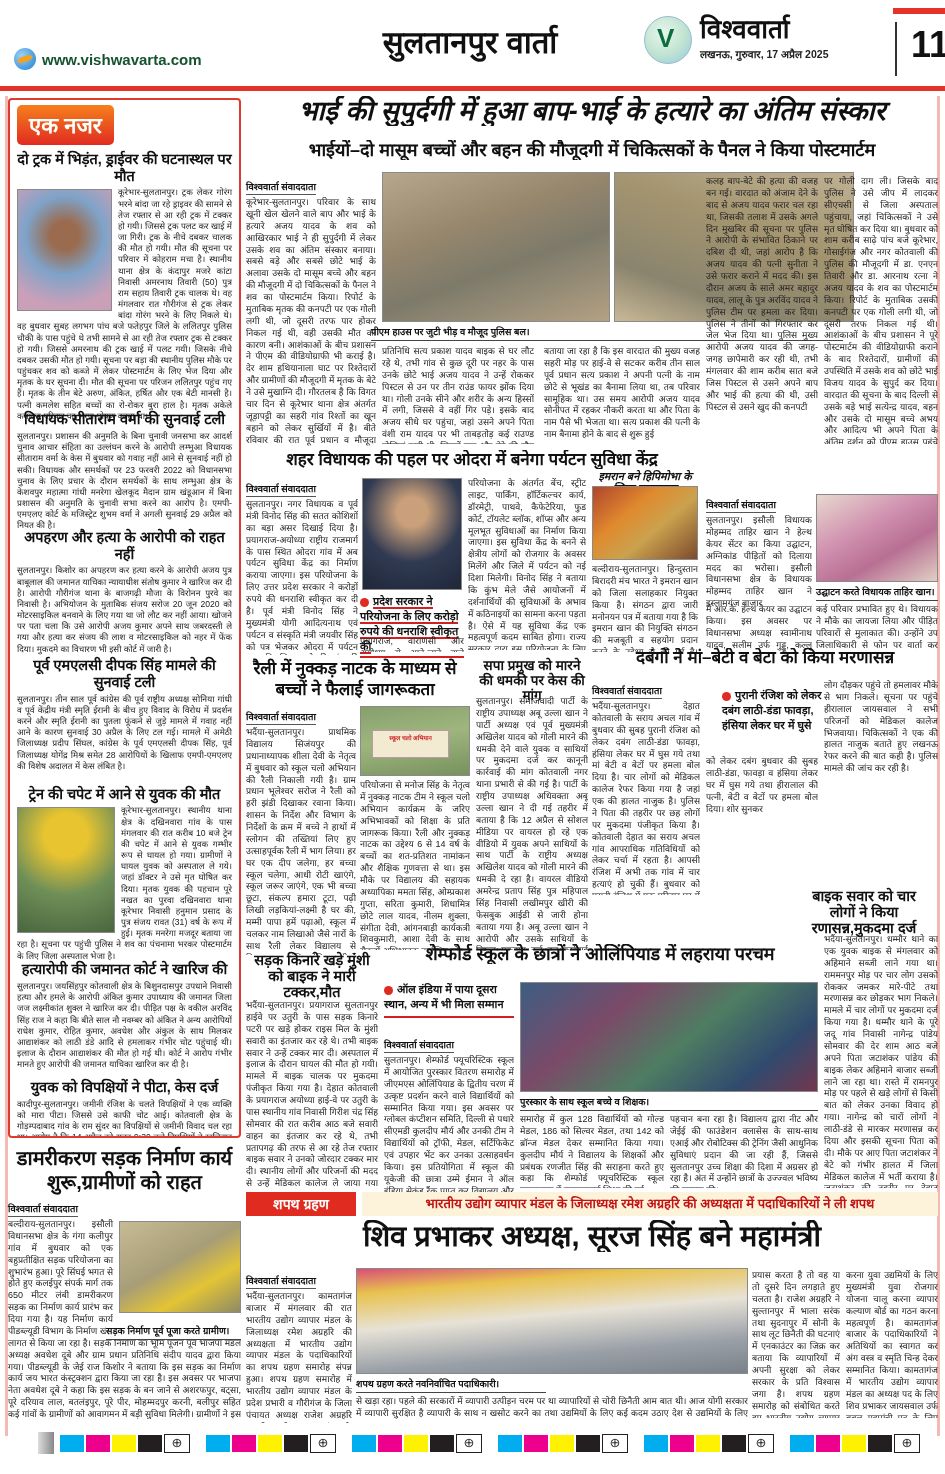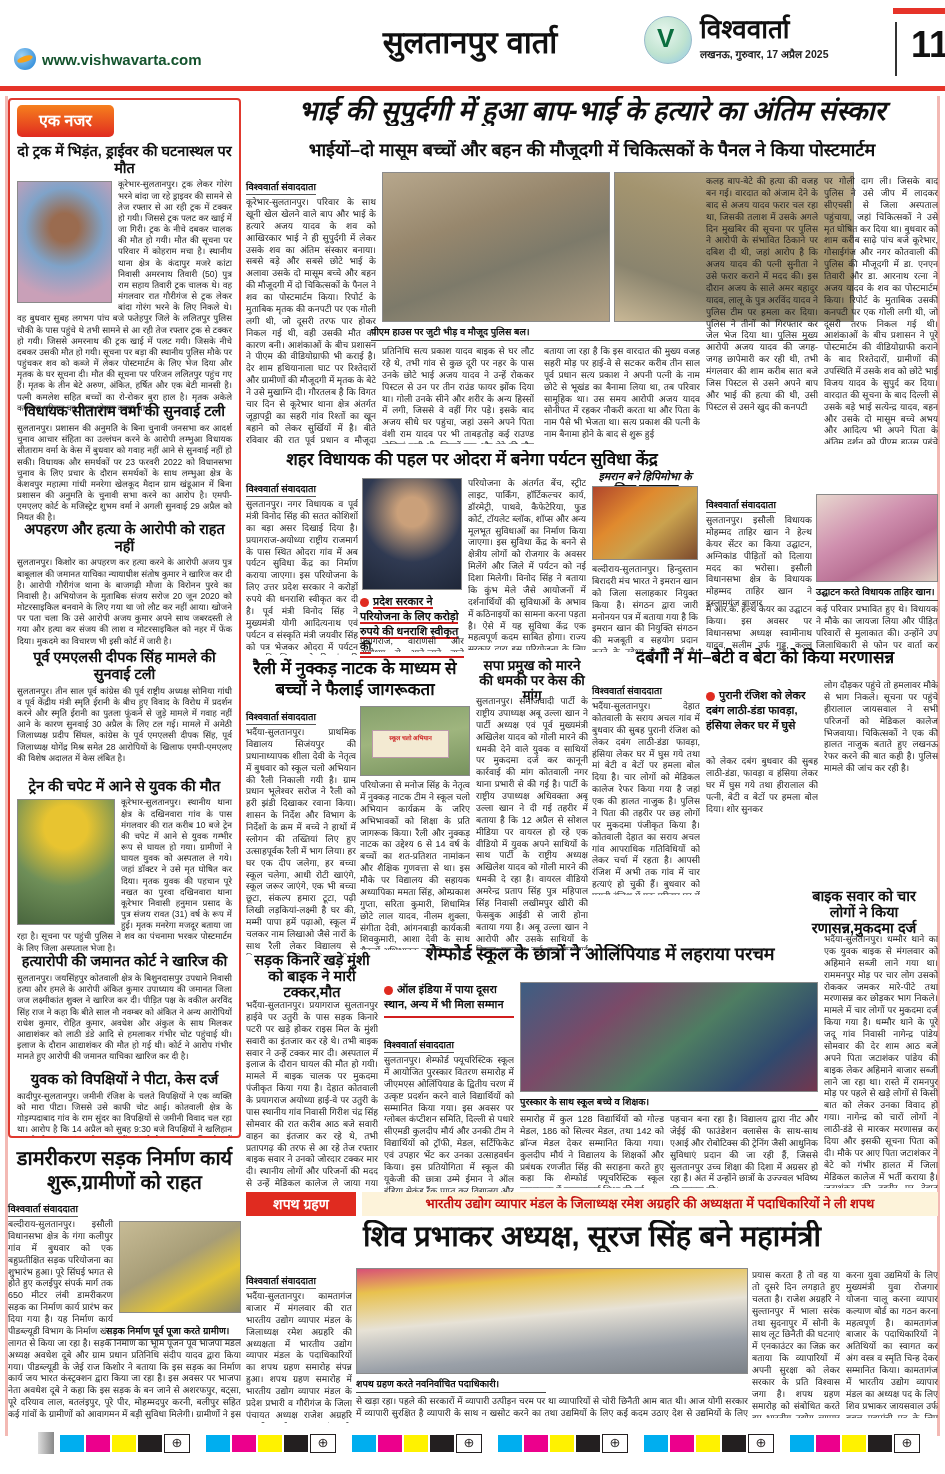--- a/index.html
+++ b/index.html
@@ -12,21 +12,21 @@
   .byline{font-size:9.5px;font-weight:bold;color:#111;border-bottom:1px solid #555;display:inline-block;padding-bottom:1px;margin-bottom:2px;}
   .photo{border:1px solid #8a8a8a;box-sizing:border-box;}
   .caption{font-size:9.5px;font-weight:bold;color:#111;border-bottom:1.5px solid #444;padding:2px 0 3px 0;line-height:1.2;}
   .red-rule{background:#e63329;}
   .edge{background:#f3b9b4;width:3px;top:96px;height:1340px;}
   .reddot{display:inline-block;width:9px;height:9px;border-radius:50%;background:#e02b20;margin-right:4px;vertical-align:middle;}
   .hi-box{font-size:11px;font-weight:bold;line-height:1.35;color:#111;}
   .hi-box .under{border-bottom:2px solid #d21f1f;display:block;}
   
   .sidebar{border:2.5px solid #e03a2f;border-radius:4px;background:#fff;box-sizing:border-box;padding:5px 7px;overflow:hidden;}
-  .sb-bar{background:linear-gradient(180deg,#f6801d,#e02b20);color:#fff;font-weight:bold;font-size:16px;
+  .sb-bar{background:linear-gradient(180deg,#f6801d,#e02b20);color:#fff;font-weight:bold;font-size:22px;
           border-radius:5px;padding:4px 12px 6px 12px;width:45%;box-sizing:border-box;margin-bottom:4px;}
   .sb-h{font-size:14.5px;font-weight:bold;color:#101010;margin:6px 0 3px 0;line-height:1.15;text-align:center;}
   .sb-b{font-size:8.6px;line-height:1.3;text-align:justify;color:#222;}
   .sb-b::after{content:"";display:block;clear:both;}
   .ph-l{float:left;margin:2px 6px 2px 0;}
   .ph-r{float:right;margin:2px 0 2px 6px;}
   
   .ph-crowd1{background:linear-gradient(160deg,#b7a78c 0%,#97876d 35%,#7d7a6a 60%,#b3a184 100%);}
   .ph-crowd2{background:linear-gradient(200deg,#c0b194 0%,#a3946f 40%,#8a846e 75%,#c9b896 100%);}
   .ph-portrait-scarf{background:radial-gradient(circle at 50% 38%,#9a6b4f 16%,#7fa3c9 45%,#c9a0b8 80%);}
@@ -176,21 +176,21 @@
   <div class="abs body-txt" style="left:360px;top:780px;width:110px;height:170px;">परियोजना से मनोज सिंह के नेतृत्व में नुक्कड़ नाटक टीम ने स्कूल चलो अभियान कार्यक्रम के जरिए अभिभावकों को शिक्षा के प्रति जागरूक किया। रैली और नुक्कड़ नाटक का उद्देश्य 6 से 14 वर्ष के बच्चों का शत-प्रतिशत नामांकन और शैक्षिक गुणवत्ता से था। इस मौके पर विद्यालय की सहायक अध्यापिका ममता सिंह, ओम्प्रकाश गुप्ता, सरिता कुमारी, शिधामित्र छोटे लाल यादव, नीलम शुक्ला, संगीता देवी, आंगनबाड़ी कार्यकत्री शिवकुमारी, आशा देवी के साथ सैकड़ों अभिभावक उपस्थित रहे।</div>
 
   <div class="abs hl center" style="left:476px;top:658px;width:112px;font-size:13.5px;">सपा प्रमुख को मारने की धमकी पर केस की मांग</div>
   <div class="abs body-txt" style="left:476px;top:696px;width:112px;height:254px;">सुलतानपुर। समाजवादी पार्टी के राष्ट्रीय उपाध्यक्ष अबू उल्ला खान ने पार्टी अध्यक्ष एवं पूर्व मुख्यमंत्री अखिलेश यादव को गोली मारने की धमकी देने वाले युवक व साथियों पर मुकदमा दर्ज कर कानूनी कार्रवाई की मांग कोतवाली नगर थाना प्रभारी से की गई है। पार्टी के राष्ट्रीय उपाध्यक्ष अधिवक्ता अबू उल्ला खान ने दी गई तहरीर में बताया है कि 12 अप्रैल से सोशल मीडिया पर वायरल हो रहे एक वीडियो में युवक अपने साथियों के साथ पार्टी के राष्ट्रीय अध्यक्ष अखिलेश यादव को गोली मारने की धमकी दे रहा है। वायरल वीडियो अमरेन्द्र प्रताप सिंह पुत्र महिपाल सिंह निवासी लखीमपुर खीरी की फेसबुक आईडी से जारी होना बताया गया है। अबू उल्ला खान ने आरोपी और उसके साथियों के विरुद्ध मुकदमा दर्ज कर कार्रवाई की मांग की है।</div>
 
   <div class="abs hl center" style="left:592px;top:648px;width:346px;font-size:17px;white-space:nowrap;overflow:hidden;">दबंगों ने मां–बेटी व बेटा को किया मरणासन्न</div>
   <div class="abs" style="left:592px;top:680px;width:108px;height:210px;">
     <span class="byline">विश्ववार्ता संवाददाता</span>
     <div class="body-txt" style="height:194px;">भदैंया-सुलतानपुर। देहात कोतवाली के सराय अचल गांव में बुधवार की सुबह पुरानी रंजिश को लेकर दबंग लाठी-डंडा फावड़ा, हंसिया लेकर घर में घुस गये तथा मां बेटी व बेटों पर हमला बोल दिया है। चार लोगों को मेडिकल कालेज रेफर किया गया है जहां एक की हालत नाजुक है। पुलिस ने पिता की तहरीर पर छह लोगों पर मुकदमा पंजीकृत किया है। कोतवाली देहात का सराय अचल गांव आपराधिक गतिविधियों को लेकर चर्चा में रहता है। आपसी रंजिश में अभी तक गांव में चार हत्याएं हो चुकी हैं। बुधवार को पुरानी रंजिश में एक परिवार घर में घुसकर पूरे कुनबे को हमला कर मरणासन्न कर दिया है। सराय अचल निवासी हीरालाल जायसवाल का घर रमेश यादव के घर के सामने है। आपसी जमीन पर कब्जे</div>
   </div>
-  <div class="abs hi-box" style="left:706px;top:688px;width:112px;">
+  <div class="abs hi-box" style="left:722px;top:688px;width:112px;">
     <span class="reddot"></span><span style="display:inline;">पुरानी रंजिश को लेकर दबंग लाठी-डंडा फावड़ा, हंसिया लेकर घर में घुसे</span>
   </div>
   <div class="abs body-txt" style="left:824px;top:680px;width:114px;height:160px;">लोग दौड़कर पहुंचे तो हमलावर मौके से भाग निकले। सूचना पर पहुंचे हीरालाल जायसवाल ने सभी परिजनों को मेडिकल कालेज भिजवाया। चिकित्सकों ने एक की हालत नाजुक बताते हुए लखनऊ रेफर करने की बात कही है। पुलिस मामले की जांच कर रही है।</div>
   <div class="abs body-txt" style="left:706px;top:756px;width:112px;height:134px;">को लेकर दबंग बुधवार की सुबह लाठी-डंडा, फावड़ा व हंसिया लेकर घर में घुस गये तथा हीरालाल की पत्नी, बेटी व बेटों पर हमला बोल दिया। शोर सुनकर</div>
 
   <div class="abs hl center" style="left:246px;top:952px;width:132px;font-size:14.5px;">सड़क किनारे खड़े मुंशी को बाइक ने मारी टक्कर,मौत</div>
   <div class="abs body-txt" style="left:246px;top:1000px;width:132px;height:188px;">भदैंया-सुलतानपुर। प्रयागराज सुलतानपुर हाईवे पर उतुरी के पास सड़क किनारे पटरी पर खड़े होकर राइस मिल के मुंशी सवारी का इंतजार कर रहे थे। तभी बाइक सवार ने उन्हें टक्कर मार दी। अस्पताल में इलाज के दौरान घायल की मौत हो गयी। मामले में बाइक चालक पर मुकदमा पंजीकृत किया गया है। देहात कोतवाली के प्रयागराज अयोध्या हाई-वे पर उतुरी के पास स्थानीय गांव निवासी गिरीश चंद्र सिंह सोमवार की रात करीब आठ बजे सवारी वाहन का इंतजार कर रहे थे, तभी प्रतापगढ़ की तरफ से आ रहे तेज रफ्तार बाइक सवार ने उनको जोरदार टक्कर मार दी। स्थानीय लोगों और परिजनों की मदद से उन्हें मेडिकल कालेज ले जाया गया जहां से उन्हें लखनऊ मेडिकल कालेज रेफर कर दिया गया। लखनऊ में मंगलवार की रात इलाज के दौरान गिरीश सिंह की मौत हो गयी। मृतक के भाई की तहरीर पर पुलिस ने बाइक नंबर के आधार पर मुकदमा पंजीकृत किया है।</div>
 
   <div class="abs hl center" style="left:807px;top:888px;width:114px;font-size:14.5px;">बाइक सवार को चार लोगों ने किया रणासन्न,मुकदमा दर्ज</div>
   <div class="abs body-txt" style="left:824px;top:934px;width:114px;height:254px;">भदैंया-सुलतानपुर। धम्मौर थाने का एक युवक बाइक से मंगलवार को अहिमाने सब्जी लाने गया था। राममनपुर मोड़ पर चार लोग उसको रोककर जमकर मारे-पीटे तथा मरणासन्न कर छोड़कर भाग निकले। मामले में चार लोगों पर मुकदमा दर्ज किया गया है। धम्मौर थाने के पूरे जदू गांव निवासी नागेन्द्र पांडेय सोमवार की देर शाम आठ बजे अपने पिता जटाशंकर पांडेय की बाइक लेकर अहिमाने बाजार सब्जी लाने जा रहा था। रास्ते में रामनपुर मोड़ पर पहले से खड़े लोगों से किसी बात को लेकर उनका विवाद हो गया। नागेन्द्र को चारों लोगों ने लाठी-डंडे से मारकर मरणासन्न कर दिया और इसकी सूचना पिता को दी। मौके पर आए पिता जटाशंकर ने बेटे को गंभीर हालत में जिला मेडिकल कालेज में भर्ती कराया है। जटाशंकर की तहरीर पर देहात कोतवाली पुलिस ने धीरेन्द्र पौडरी, पवन कुमार, शिवम और सूरज गुप्ता निवासी रामम्नपुर के नाम नामजद मुकदमा पंजीकृत किया है।</div>

